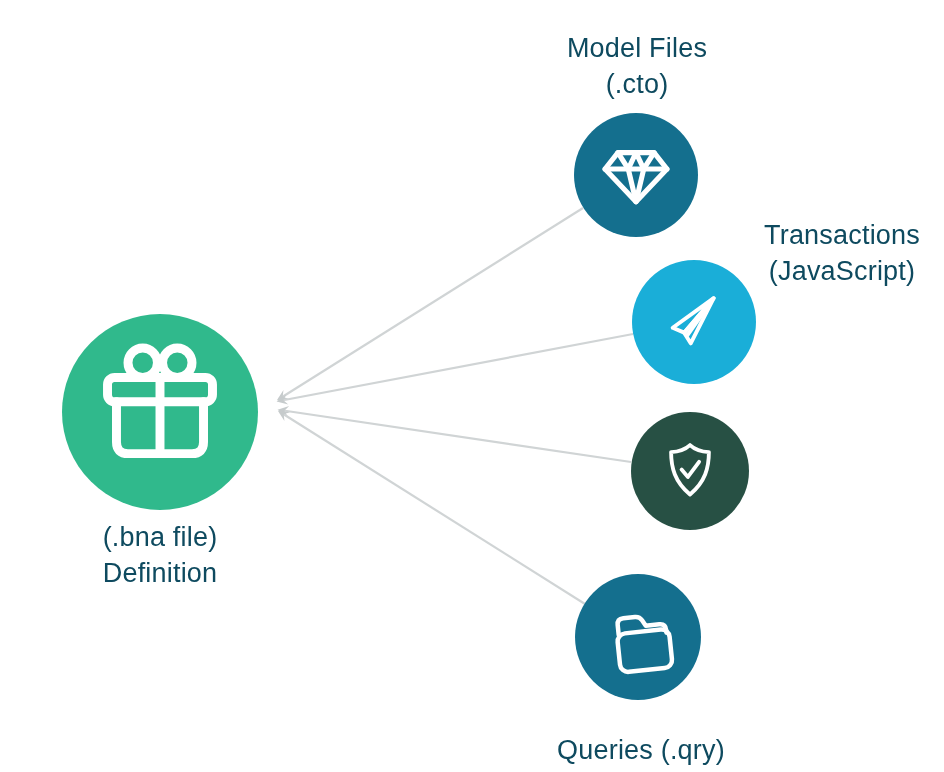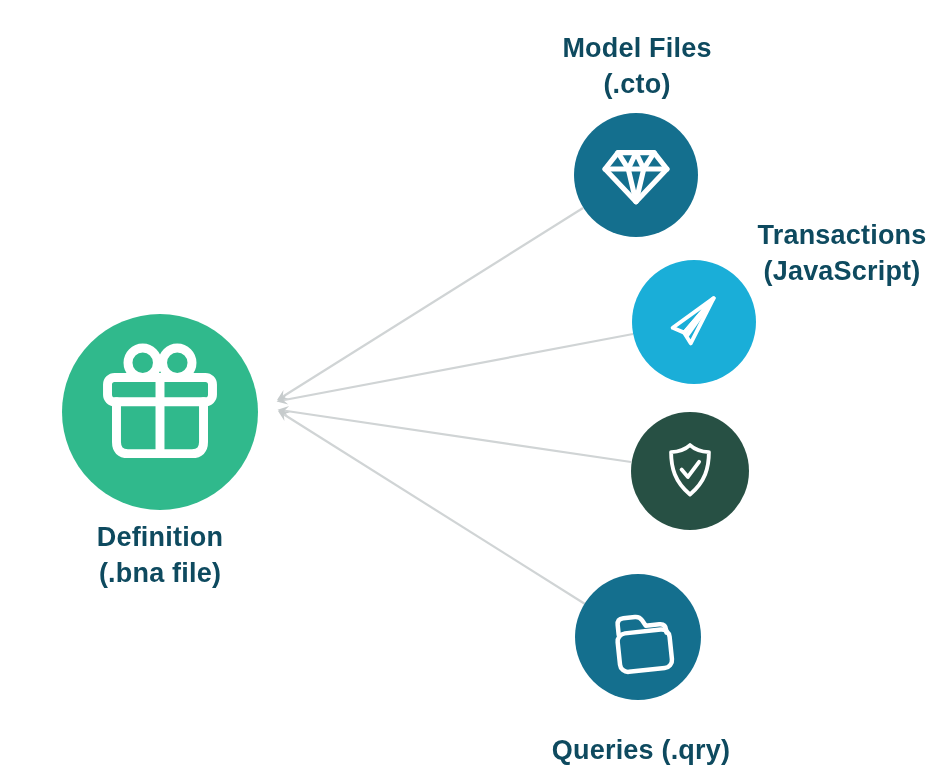--- a/index.html
+++ b/index.html
@@ -9,21 +9,21 @@
     font-family:"Liberation Sans", sans-serif;
   }
   .connectors { position:absolute; left:0; top:0; width:944px; height:772px; }
   .circle {
     position:absolute; border-radius:50%;
     display:flex; align-items:center; justify-content:center;
   }
   .circle svg { display:block; }
   .label {
     position:absolute; text-align:center;
-    font-size:27px; line-height:36px; font-weight:700;
+    font-size:27px; line-height:36px; font-weight:400;
     letter-spacing:0.2px;
   }
   .label div { white-space:nowrap; }
 
   
   .hub-circle      { left:62px;  top:314px; width:196px; height:196px; }
   .hub-label       { left:30px;  top:519px; width:260px; }
   .model-circle    { left:574px; top:113px; width:124px; height:124px; }
   .model-label     { left:537px; top:30px;  width:200px; }
   .trans-circle    { left:632px; top:260px; width:124px; height:124px; }
@@ -57,22 +57,22 @@
   <div class="circle hub-circle" style="background-color: rgb(48, 185, 140);">
     <svg class="gift-svg" width="128" height="128" viewBox="0 0 100 100" fill="none" stroke="#ffffff" stroke-width="7" stroke-linecap="round" stroke-linejoin="round">
       <circle cx="36.5" cy="17" r="11.5"></circle>
       <circle cx="63.5" cy="17" r="11.5"></circle>
       <rect x="9" y="28.5" width="82" height="19" rx="5.5"></rect>
       <path d="M16,47.5 L16,79 Q16,88 25,88 L75,88 Q84,88 84,79 L84,47.5"></path>
       <line x1="50" y1="28.5" x2="50" y2="88"></line>
     </svg>
   </div>
   <div class="label hub-label">
+    <div>(.bna file)</div>
     <div>Definition</div>
-    <div>(.bna file)</div>
   </div>
 
   <div class="label model-label">
     <div>Model Files</div>
     <div>(.cto)</div>
   </div>
   <div class="circle model-circle" style="background-color: rgb(20, 111, 142);">
     <svg width="86" height="86" viewBox="0 0 100 100" fill="none" stroke="#ffffff" stroke-width="6" stroke-linecap="round" stroke-linejoin="round">
       <path d="M29,24 L71,24 L86,43 L50,81 L14,43 Z"></path>
       <path d="M14,43 L86,43"></path>

